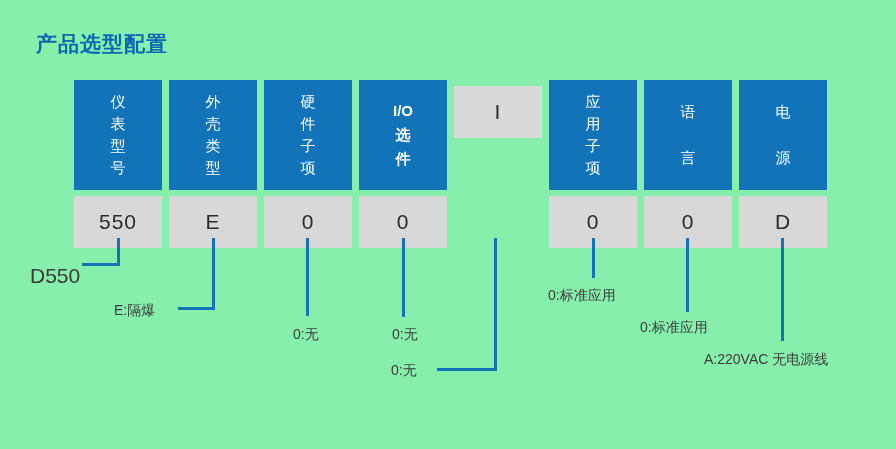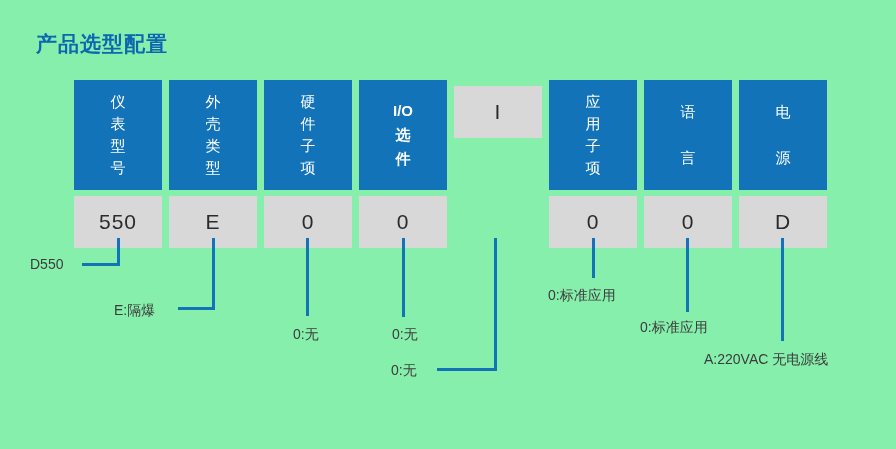--- a/index.html
+++ b/index.html
@@ -23,21 +23,21 @@
   .cell{
     margin-top:6px;height:52px;background:#d8d8d8;color:#2b2b2b;
     display:flex;align-items:center;justify-content:center;
     font-size:21px;letter-spacing:1px;
   }
   .vline{position:absolute;width:3px;background:#1273b9;top:238px;}
   .hline{position:absolute;height:3px;background:#1273b9;}
   .callout{
     position:absolute;font-size:14px;color:#3c3c3c;white-space:nowrap;line-height:16px;
   }
-  .callout.model{font-size:14px;}
+  .callout.model{font-size:21px;margin-top:12px;}
   .multi{line-height:26px;}
   .multi div{white-space:nowrap;}
 </style>
 </head>
 <body>
 
 <div class="stage">
 
   <h1 class="title">产品选型配置</h1>
 

